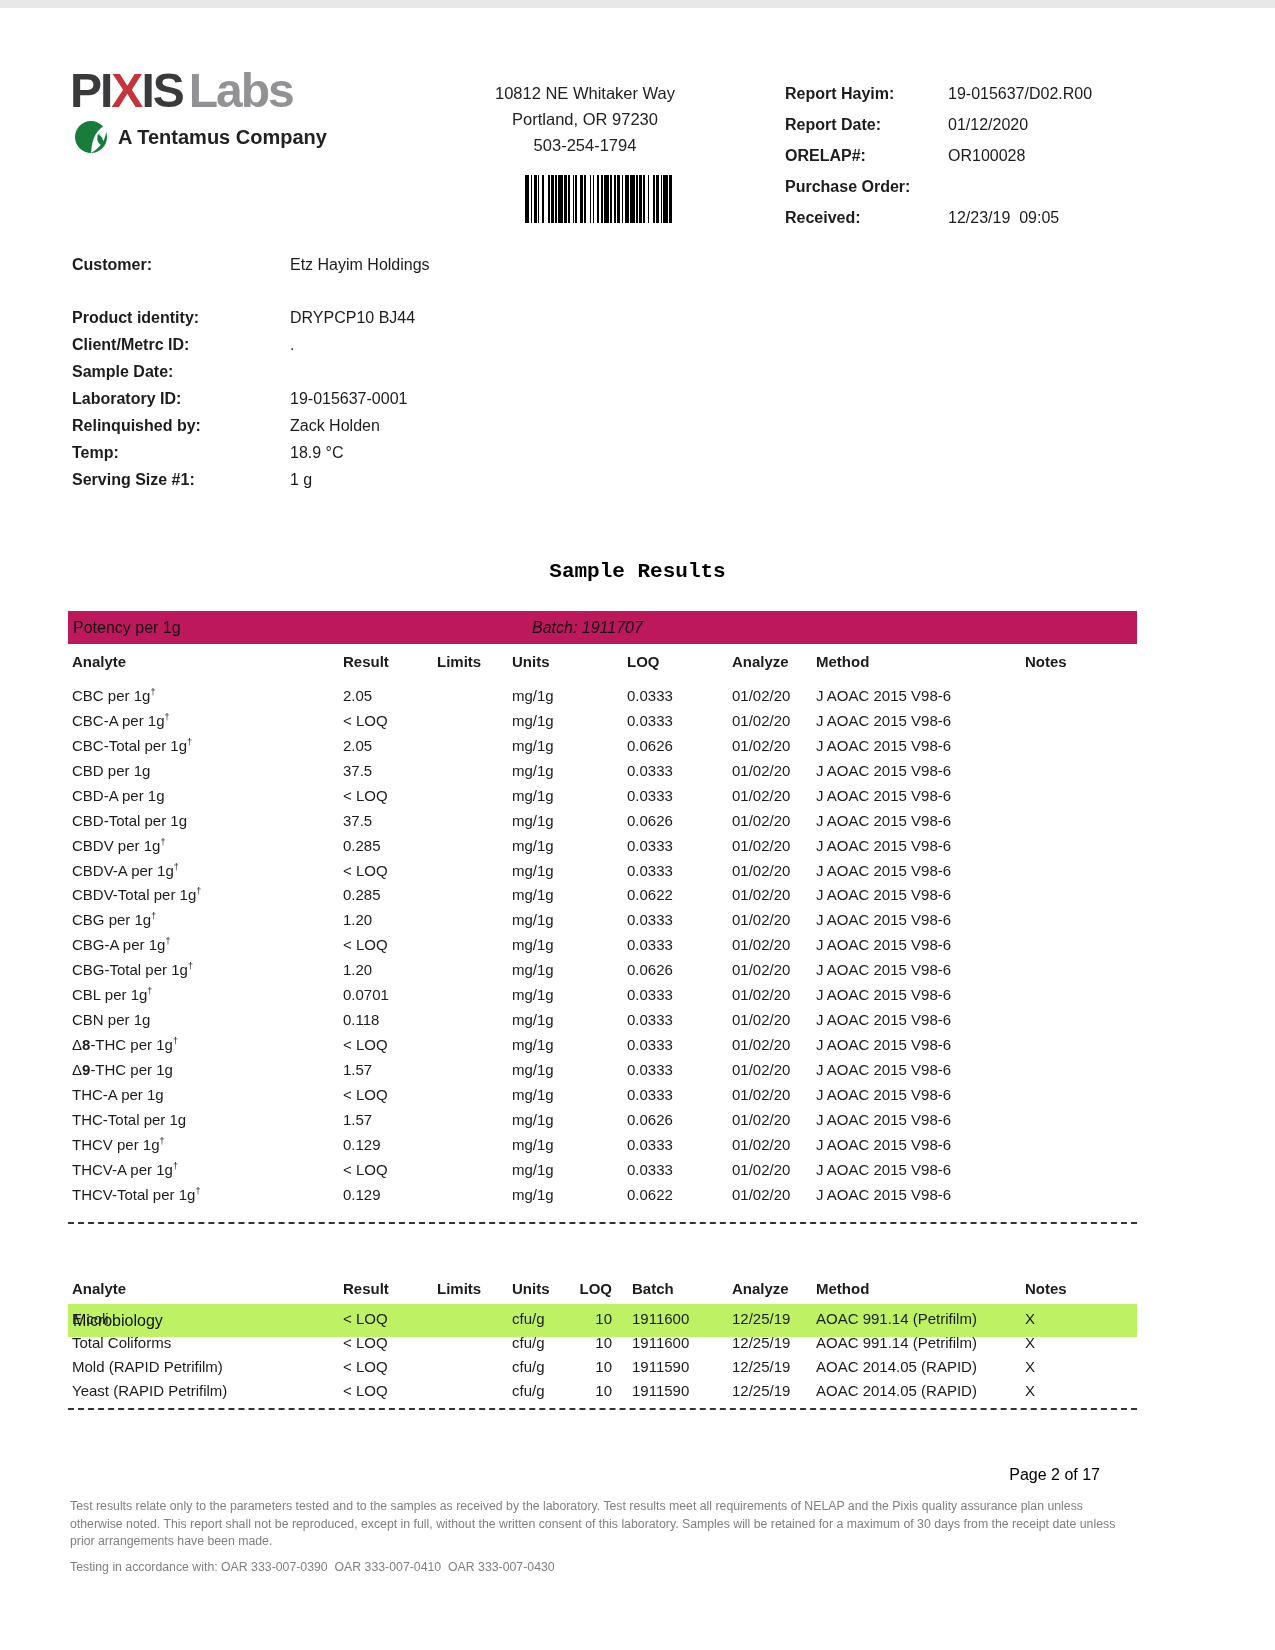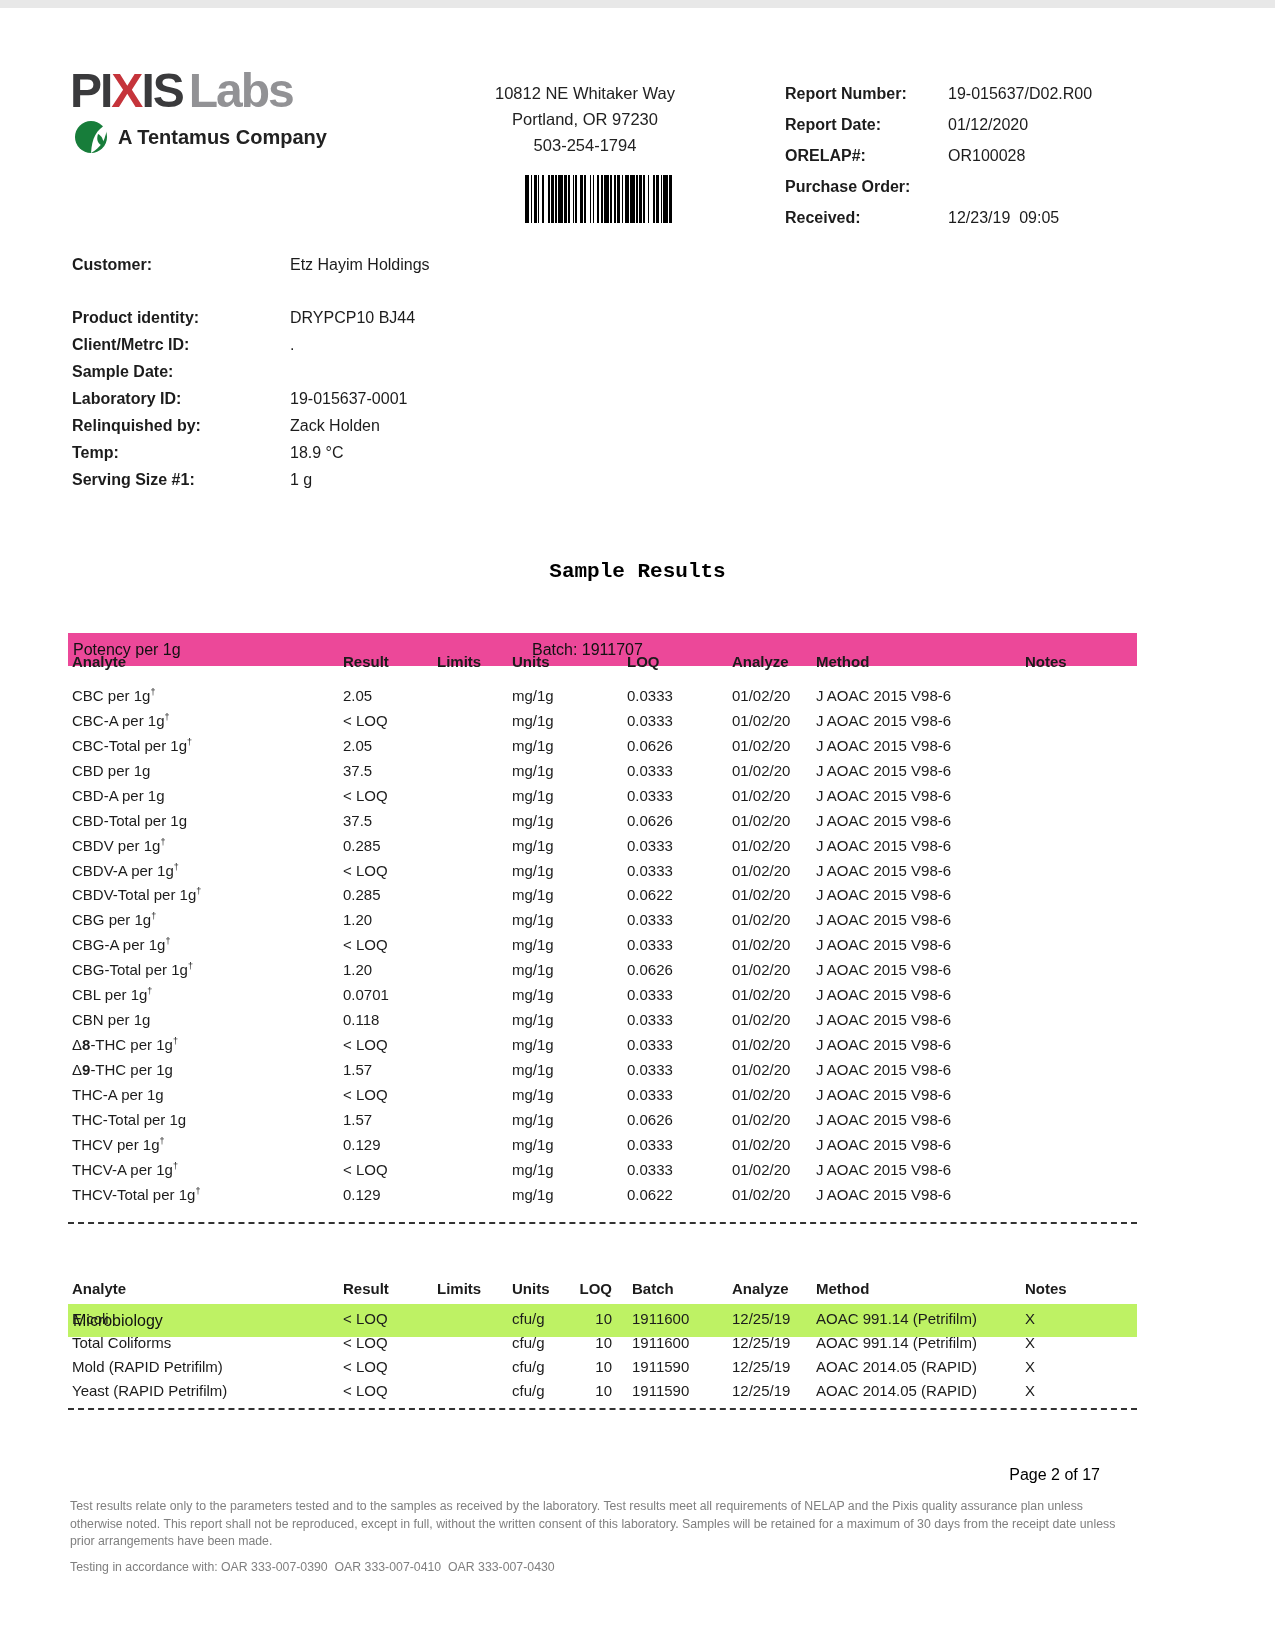--- a/index.html
+++ b/index.html
@@ -44,21 +44,21 @@
   .section-title{
     position:absolute;left:0;top:552px;width:1275px;
     text-align:center;font-weight:700;font-size:21px;color:#000;font-family:Liberation Mono, monospace;
   }
   
   .band{
     position:absolute;left:68px;width:1069px;height:33px;
     display:flex;align-items:center;font-size:16px;color:#111;
   }
   .band-title{padding-left:5px;}
-  .band-batch{position:absolute;left:464px;}
+  .band-batch{position:absolute;left:464px;font-style:italic;}
   .thead,.trow{display:grid;align-items:center;font-size:15px;}
   .thead{font-weight:700;}
   .pot-grid{grid-template-columns:273px 94px 75px 115px 105px 84px 205px 1fr;}
   .mic-grid{grid-template-columns:273px 94px 75px 62px 46px 112px 84px 205px 1fr;}
   .cell{padding-left:2px;white-space:nowrap;}
   .c-analyte{padding-left:4px;}
   .c-notes{padding-left:6px;}
   .c-right{text-align:right;padding-right:6px;padding-left:0;}
   .c-batch{padding-left:14px;}
   .pot-head{position:absolute;left:68px;top:641px;width:1069px;height:24px;}
@@ -172,21 +172,21 @@
       <div class="bar" style="width: 1.45px; background: rgb(255, 255, 255);"></div>
       <div class="bar" style="width: 1.45px; background: rgb(0, 0, 0);"></div>
       <div class="bar" style="width: 1.45px; background: rgb(255, 255, 255);"></div>
       <div class="bar" style="width: 4.35px; background: rgb(0, 0, 0);"></div>
       <div class="bar" style="width: 1.45px; background: rgb(255, 255, 255);"></div>
       <div class="bar" style="width: 2.9px; background: rgb(0, 0, 0);"></div>
     </div>
 
   <div class="report-info">
       <div class="ri-row">
-        <span class="ri-label">Report Number:</span>
+        <span class="ri-label">Report Hayim:</span>
         <span class="ri-value">19-015637/D02.R00</span>
       </div>
       <div class="ri-row">
         <span class="ri-label">Report Date:</span>
         <span class="ri-value">01/12/2020</span>
       </div>
       <div class="ri-row">
         <span class="ri-label">ORELAP#:</span>
         <span class="ri-value">OR100028</span>
       </div>
@@ -230,21 +230,21 @@
         <span class="si-value">18.9 °C</span>
       </div>
       <div class="si-row">
         <span class="si-label">Serving Size #1:</span>
         <span class="si-value">1 g</span>
       </div>
     </div>
 
   <div class="section-title">Sample Results</div>
 
-  <div class="band" style="top: 625px; background: #ec4899;">
+  <div class="band" style="top: 603px; background: #be185d;">
     <span class="band-title">Potency per 1g</span>
     <span class="band-batch">Batch: 1911707</span>
   </div>
   <div class="thead pot-grid pot-head">
       <div class="cell c-analyte">Analyte</div>
       <div class="cell">Result</div>
       <div class="cell">Limits</div>
       <div class="cell">Units</div>
       <div class="cell">LOQ</div>
       <div class="cell">Analyze</div>

